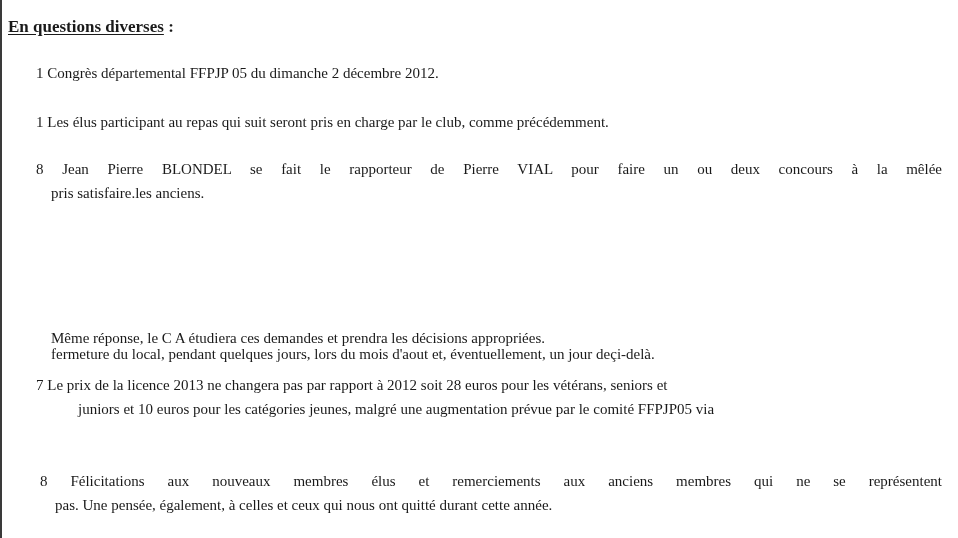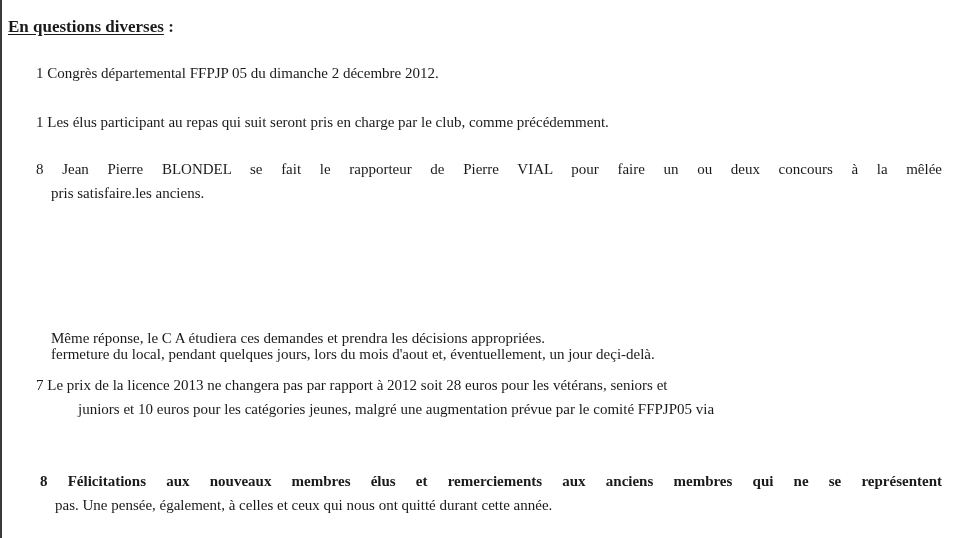--- a/index.html
+++ b/index.html
@@ -63,16 +63,16 @@
   <div class="line justify" style="left:34px; top:158px; width:906px;">8 Jean Pierre BLONDEL se fait le rapporteur de Pierre VIAL pour faire un ou deux concours à la mêlée</div>
   <div class="line" style="left:49px; top:182px;">pris satisfaire.les anciens.</div>
 
 
   <div class="line" style="left:49px; top:303px;margin-top:40px;">fermeture du local, pendant quelques jours, lors du mois d'aout et, éventuellement, un jour deçi-delà.</div>
   <div class="line" style="left:49px; top:327px;">Même réponse, le C A étudiera ces demandes et prendra les décisions appropriées.</div>
 
   <div class="line" style="left:34px; top:374px; width:906px;">7 Le prix de la licence 2013 ne changera pas par rapport à 2012 soit 28 euros pour les vétérans, seniors et</div>
   <div class="line" style="left:60px; top:398px;margin-left:16px;">juniors et 10 euros pour les catégories jeunes, malgré une augmentation prévue par le comité FFPJP05 via</div>
 
-  <div class="line justify" style="left:38px; top:470px; width:902px;font-weight:bold;">8 Félicitations aux nouveaux membres élus et remerciements aux anciens membres qui ne se représentent</div>
+  <div class="line justify" style="left:38px; top:470px; width:902px;">8 Félicitations aux nouveaux membres élus et remerciements aux anciens membres qui ne se représentent</div>
   <div class="line" style="left:53px; top:494px;">pas. Une pensée, également, à celles et ceux qui nous ont quitté durant cette année.</div>
 
 </div>
 
 </body></html>

